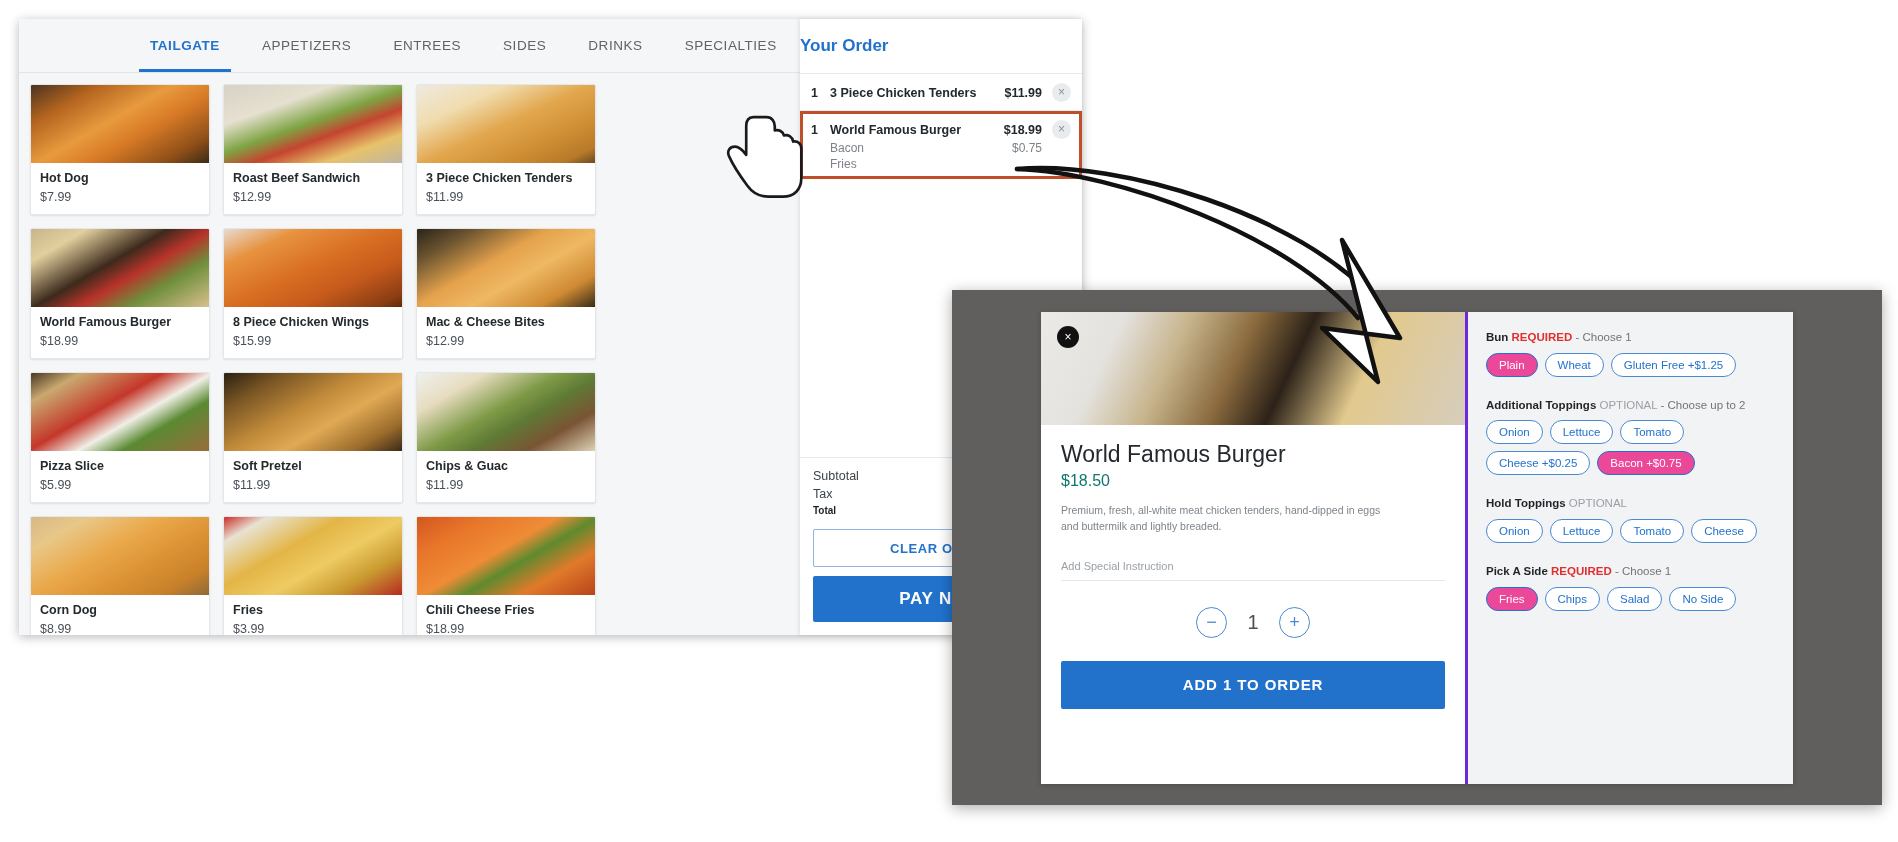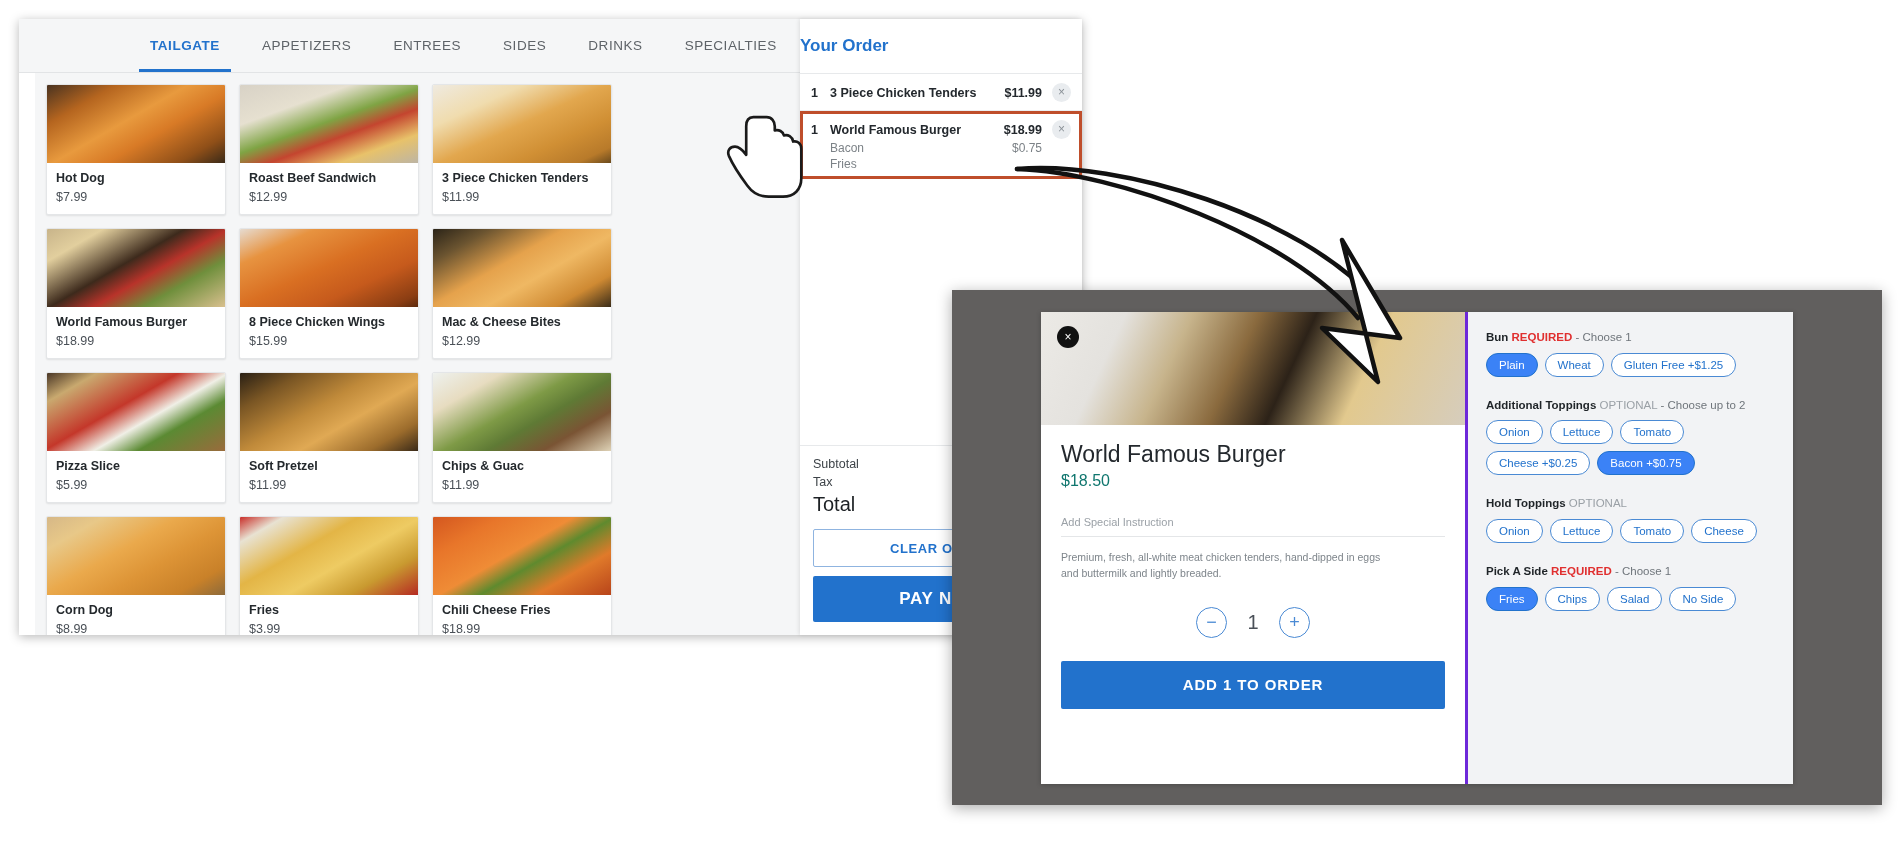--- a/index.html
+++ b/index.html
@@ -24,21 +24,21 @@
     letter-spacing:.55px;color:#5e6368;font-weight:500;cursor:pointer;
     position:relative;
   }
   .tab.active{color:#2272cc;font-weight:700;}
   .tab.active:after{
     content:"";position:absolute;left:10px;right:10px;bottom:0;height:3px;background:#2272cc;
   }
   
   #menuarea{
     position:absolute;left:0;top:54px;width:781px;height:562px;
-    background:#f5f6f7;overflow:hidden;padding:11px 0 0 11px;box-sizing:border-box;margin-left:16px;
+    background:#f5f6f7;overflow:hidden;padding:11px 0 0 11px;box-sizing:border-box;
   }
   #grid{display:flex;flex-wrap:wrap;width:770px;}
   .card{
     width:178px;background:#fff;border:1px solid #e4e6e8;border-radius:2px;
     margin:0 13px 13px 0;box-shadow:0 1px 2px rgba(0,0,0,.09);overflow:hidden;cursor:pointer;
   }
   .card .photo{height:78px;width:100%;background-size:cover;background-position:center;}
   .card .meta{padding:8px 9px 10px 9px;}
   .card .nm{font-size:12.5px;font-weight:700;color:#24292d;line-height:1.2;}
   .card .pr{font-size:12.5px;color:#4a5057;margin-top:4px;}
@@ -61,21 +61,21 @@
   .oi-pr{font-size:12.5px;font-weight:700;color:#23282d;margin-right:10px;}
   .oi-x{
     width:19px;height:19px;border-radius:50%;background:#e9ecef;color:#8b9298;
     font-size:12px;line-height:19px;text-align:center;cursor:pointer;flex:none;
   }
   .oi-sub{display:flex;font-size:12px;color:#7c8287;margin-top:2px;padding-left:19px;align-items:flex-end;}
   .oi-sub .s-nm{flex:1;}
   .oi-sub .s-pr{margin-right:29px;}
   #order-totals{border-top:1px solid #e7e9eb;padding:11px 13px 0 13px;}
   .tot-row{font-size:12.5px;color:#3d4348;margin-bottom:4px;}
-  .tot-row.big{font-size:20px;font-weight:400;color:#1d2125;margin-top:4px;}
+  .tot-row.big{font-size:10px;font-weight:700;color:#1d2125;margin-top:4px;}
   #order-actions{padding:9px 13px 13px 13px;}
   #clear-btn{
     width:100%;height:38px;border:1px solid #8fb4e0;background:#fff;color:#2272cc;
     font-size:13px;font-weight:700;letter-spacing:.6px;cursor:pointer;border-radius:2px;
   }
   #pay-btn{
     width:100%;height:46px;margin-top:9px;border:none;background:#2272cc;color:#fff;
     font-size:17px;font-weight:700;letter-spacing:.8px;cursor:pointer;border-radius:2px;
   }
   
@@ -122,21 +122,21 @@
   .grp{margin-bottom:13px;}
   .grp-hdr{font-size:11.5px;color:#6f757b;line-height:1.45;margin-bottom:7px;}
   .grp-hdr b{color:#1f2428;font-weight:700;}
   .grp-hdr .req{color:#e02f2f;font-weight:700;}
   .grp-hdr .opt{color:#9aa0a6;font-weight:400;}
   .chips{display:flex;flex-wrap:wrap;}
   .chip{
     border:1.4px solid #4a8ad4;color:#2272cc;background:#fff;border-radius:16px;
     font-size:11.5px;padding:5px 12px;margin:0 7px 7px 0;cursor:pointer;white-space:nowrap;
   }
-  .chip.on{background:#3b82f6;border-color:#2272cc;color:#fff;}
+  .chip.on{background:#ec4899;border-color:#2272cc;color:#fff;}
   
   #anno{position:absolute;left:0;top:0;width:1898px;height:842px;pointer-events:none;}
 </style>
 </head>
 <body>
 
 <div id="kiosk">
 
   <div id="tabbar">
       <div class="tab active">TAILGATE</div>
@@ -281,22 +281,22 @@
 <div id="modal-wrap">
   <div id="modal">
 
     <div id="m-left">
       <div id="m-hero" style="background-image: linear-gradient(115deg, rgb(236, 234, 230) 0%, rgb(228, 226, 222) 18%, rgb(199, 180, 140) 32%, rgb(138, 106, 62) 46%, rgb(44, 34, 24) 58%, rgb(226, 201, 142) 74%, rgb(214, 205, 189) 100%);">
         <div id="m-close">×</div>
       </div>
       <div id="m-body">
         <div id="m-title">World Famous Burger</div>
         <div id="m-price">$18.50</div>
+        <div id="m-desc">Premium, fresh, all-white meat chicken tenders, hand-dipped in eggs and buttermilk and lightly breaded.</div>
         <div id="m-special">Add Special Instruction</div>
-        <div id="m-desc">Premium, fresh, all-white meat chicken tenders, hand-dipped in eggs and buttermilk and lightly breaded.</div>
         <div id="m-qty">
           <div class="q-btn">−</div>
           <div id="q-val">1</div>
           <div class="q-btn">+</div>
         </div>
         <button id="m-add">ADD 1 TO ORDER</button>
       </div>
     </div>
 
     <div id="m-right">

